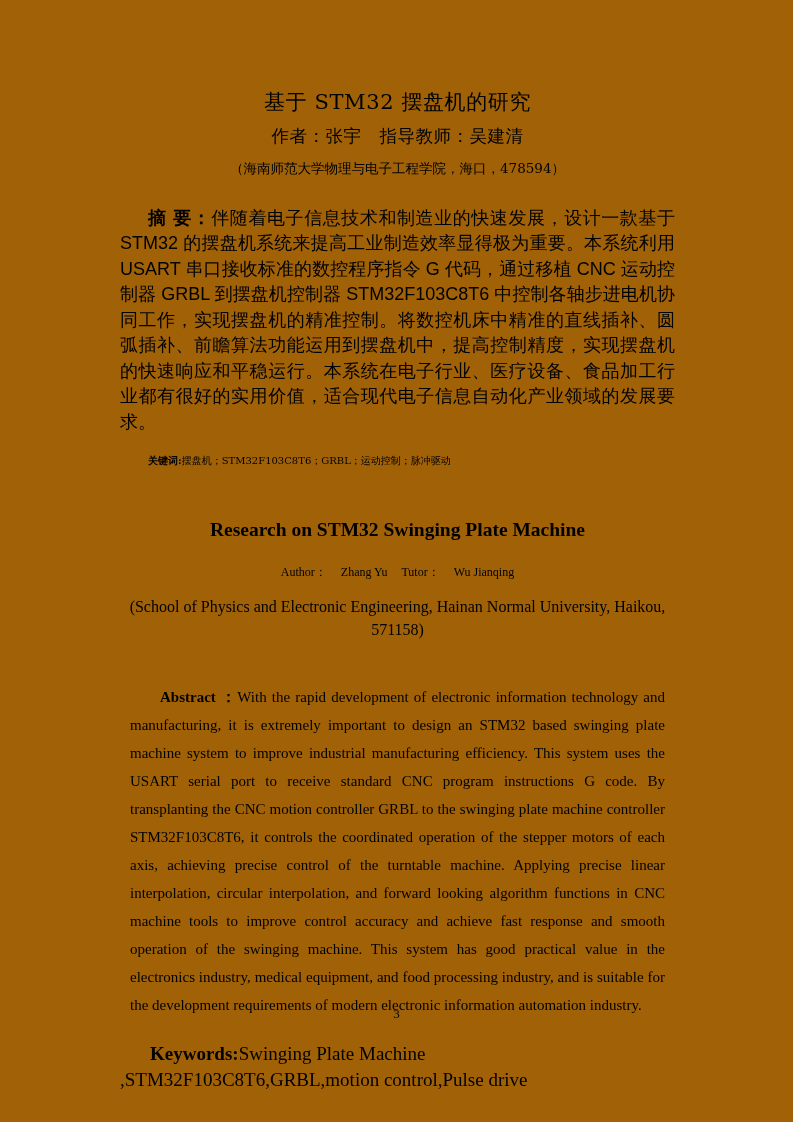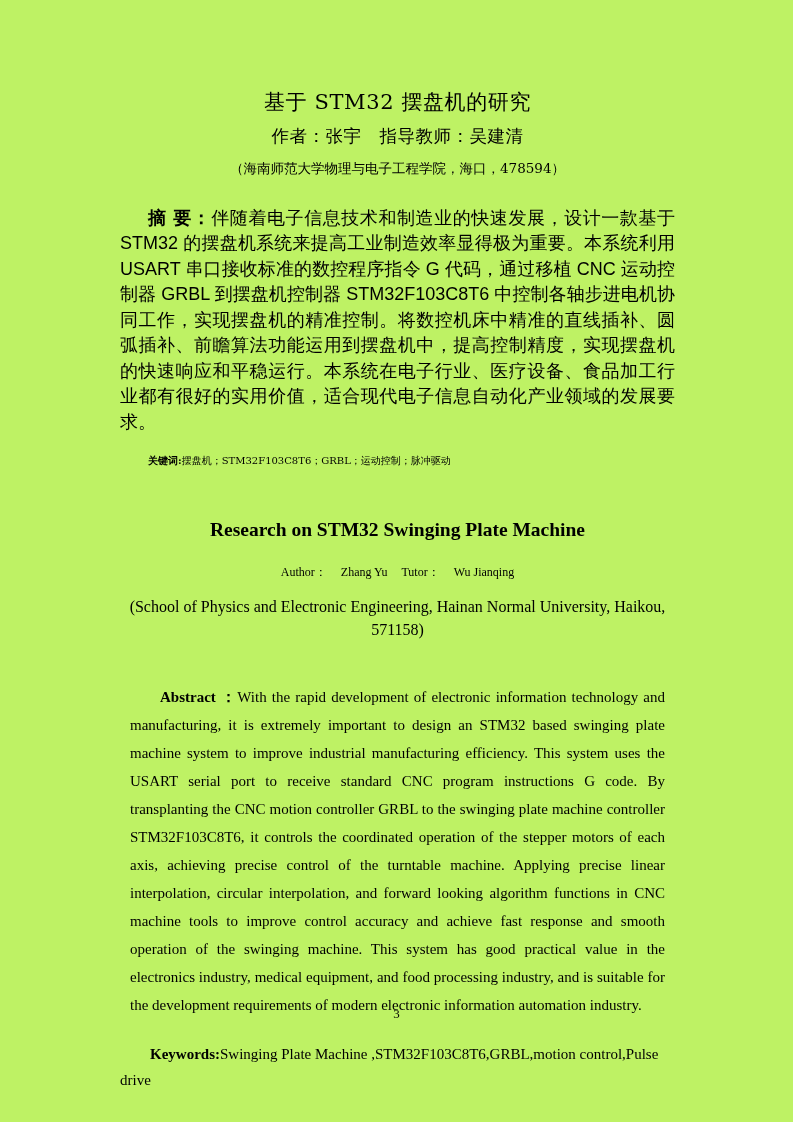--- a/index.html
+++ b/index.html
@@ -14,21 +14,21 @@
     font-family: "Liberation Serif", "DejaVu Serif", serif;
     color: #000000;
     overflow: hidden;
   }
 
   .page {
     position: absolute;
     left: 0; top: 0;
     width: 793px;
     height: 1122px;
-    background: #bef264;
+    background: #a16207;
   }
 
   
   .content {
     position: absolute;
     left: 120px;
     top: 0;
     width: 555px;
   }
 
@@ -127,21 +127,21 @@
     text-align: justify;
     text-indent: 30px;
   }
   .en-abstract .lead {
     font-weight: bold;
   }
   .en-keywords {
     margin: 0;
     padding-top: 12px;
     font-family: "Liberation Serif", "DejaVu Serif", serif;
-    font-size: 15px;
+    font-size: 19px;
     line-height: 26px;
     text-indent: 30px;
   }
   .en-keywords .lead {
     font-weight: bold;
   }
 
   
   .page-number {
     position: absolute;

